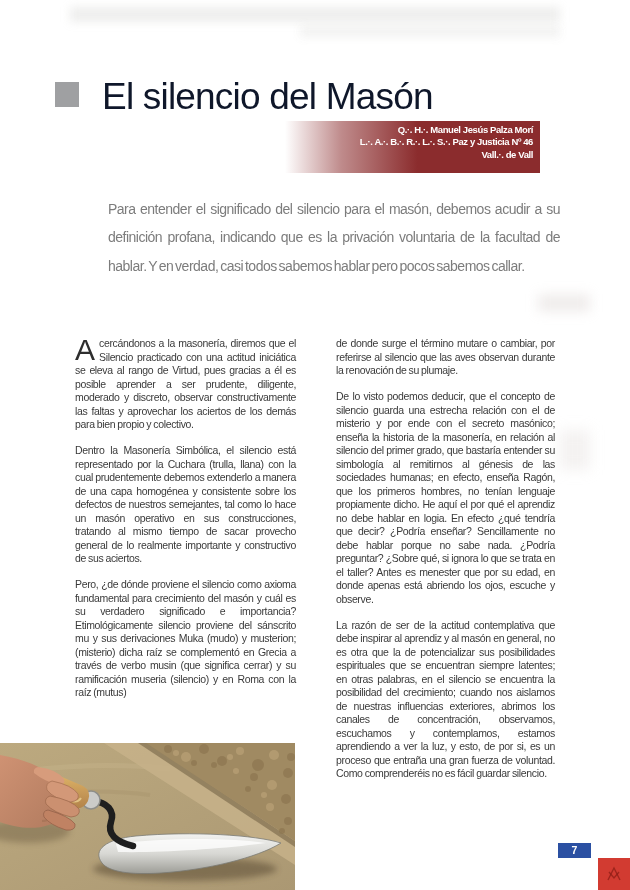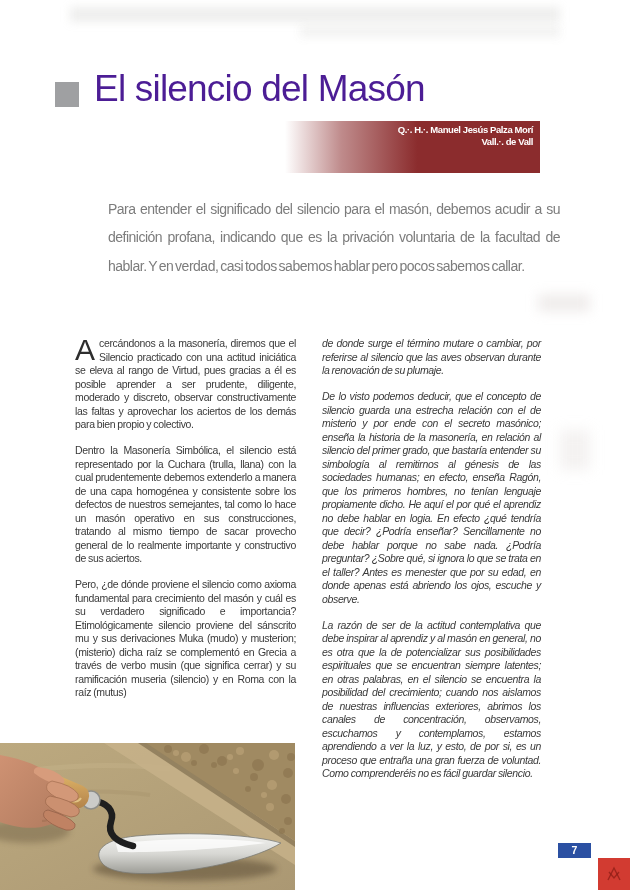--- a/index.html
+++ b/index.html
@@ -9,41 +9,41 @@
   }
   
   .artifact{position:absolute;background:rgba(170,168,166,0.20);filter:blur(5px);}
   .artifact.a1{left:70px;top:7px;width:490px;height:15px;}
   .artifact.a2{left:300px;top:26px;width:260px;height:11px;opacity:.8;}
   .artifact.a3{left:538px;top:294px;width:52px;height:18px;background:rgba(205,194,192,0.30);filter:blur(6px);}
   .artifact.a4{left:560px;top:430px;width:30px;height:40px;background:rgba(210,205,200,0.25);filter:blur(7px);}
 
   .gray-square{position:absolute;left:55px;top:82px;width:24px;height:25px;background:#9fa0a2;}
   .title{
-    position:absolute;left:90px;top:64px;margin:4px;
-    font-size:37px;font-weight:400;letter-spacing:-0.8px;color:#4c1d95;white-space:nowrap;
+    position:absolute;left:90px;top:64px;margin:12px;
+    font-size:37px;font-weight:400;letter-spacing:-0.8px;color:#0f172a;white-space:nowrap;
   }
   .byline{
     position:absolute;left:285px;top:121px;width:255px;height:52px;box-sizing:border-box;
     background:linear-gradient(90deg, rgba(139,44,45,0) 0%, rgba(139,44,45,0.55) 22%, #8b2c2d 52%, #8b2c2d 100%);
     color:#ffffff;text-align:right;font-size:9.5px;font-weight:700;line-height:12.4px;
     letter-spacing:-0.4px;padding:3px 7px 0 0;
   }
   .intro{
     position:absolute;left:96px;top:183px;width:452px;margin:12px;
     font-size:14px;line-height:28.4px;color:#7c7c7c;text-align:justify;
     letter-spacing:-0.5px;word-spacing:-1.5px;
   }
   .col{
     position:absolute;top:337px;font-size:10.5px;line-height:13.5px;color:#3a3a3a;
     text-align:justify;letter-spacing:-0.35px;word-spacing:-0.5px;
   }
   .col p{margin:0 0 12.5px 0;}
   .col-left{left:75px;width:221px;}
-  .col-right{left:322px;width:219px;font-style:italic;}
+  .col-right{left:336px;width:219px;}
   .dropcap{
     float:left;font-size:30px;line-height:24px;padding:1px 4px 0 0;
     color:#2e2e2e;font-weight:500;letter-spacing:0;
   }
   .photo{position:absolute;left:0;top:743px;width:295px;height:147px;display:block;}
   .page-badge{
     position:absolute;left:558px;top:843px;width:33px;height:15px;background:#2b50a2;
     color:#ffffff;font-size:10.5px;font-weight:700;text-align:center;line-height:15px;
   }
   .corner-square{
@@ -60,20 +60,21 @@
   <div class="artifact a2"></div>
   <div class="artifact a3"></div>
   <div class="artifact a4"></div>
 
   <div class="gray-square"></div>
 
   <h1 class="title">El silencio del Masón</h1>
 
   <div class="byline">
     <div>Q.·. H.·. Manuel Jesús Palza Morí</div>
+    <div>L.·. A.·. B.·. R.·. L.·. S.·. Paz y Justicia Nº 46</div>
     <div>Vall.·. de Vall</div>
   </div>
 
   <p class="intro">Para entender el significado del silencio para el masón, debemos acudir a su definición profana, indicando que es la privación voluntaria de la facultad de hablar. Y en verdad, casi todos sabemos hablar pero pocos sabemos callar.</p>
 
   <div class="col col-left">
     <p><span class="dropcap">A</span><span>cercándonos a la masonería, diremos que el Silencio practicado con una actitud iniciática se eleva al rango de Virtud, pues gracias a él es posible aprender a ser prudente, diligente, moderado y discreto, observar constructivamente las faltas y aprovechar los aciertos de los demás para bien propio y colectivo.</span></p>
     <p>Dentro la Masonería Simbólica, el silencio está representado por la Cuchara (trulla, llana) con la cual prudentemente debemos extenderlo a manera de una capa homogénea y consistente sobre los defectos de nuestros semejantes, tal como lo hace un masón operativo en sus construcciones, tratando al mismo tiempo de sacar provecho general de lo realmente importante y constructivo de sus aciertos.</p>
     <p>Pero, ¿de dónde proviene el silencio como axioma fundamental para crecimiento del masón y cuál es su verdadero significado e importancia? Etimológicamente silencio proviene del sánscrito mu y sus derivaciones Muka (mudo) y musterion; (misterio) dicha raíz se complementó en Grecia a través de verbo musin (que significa cerrar) y su ramificación museria (silencio) y en Roma con la raíz (mutus)</p>
   </div>

